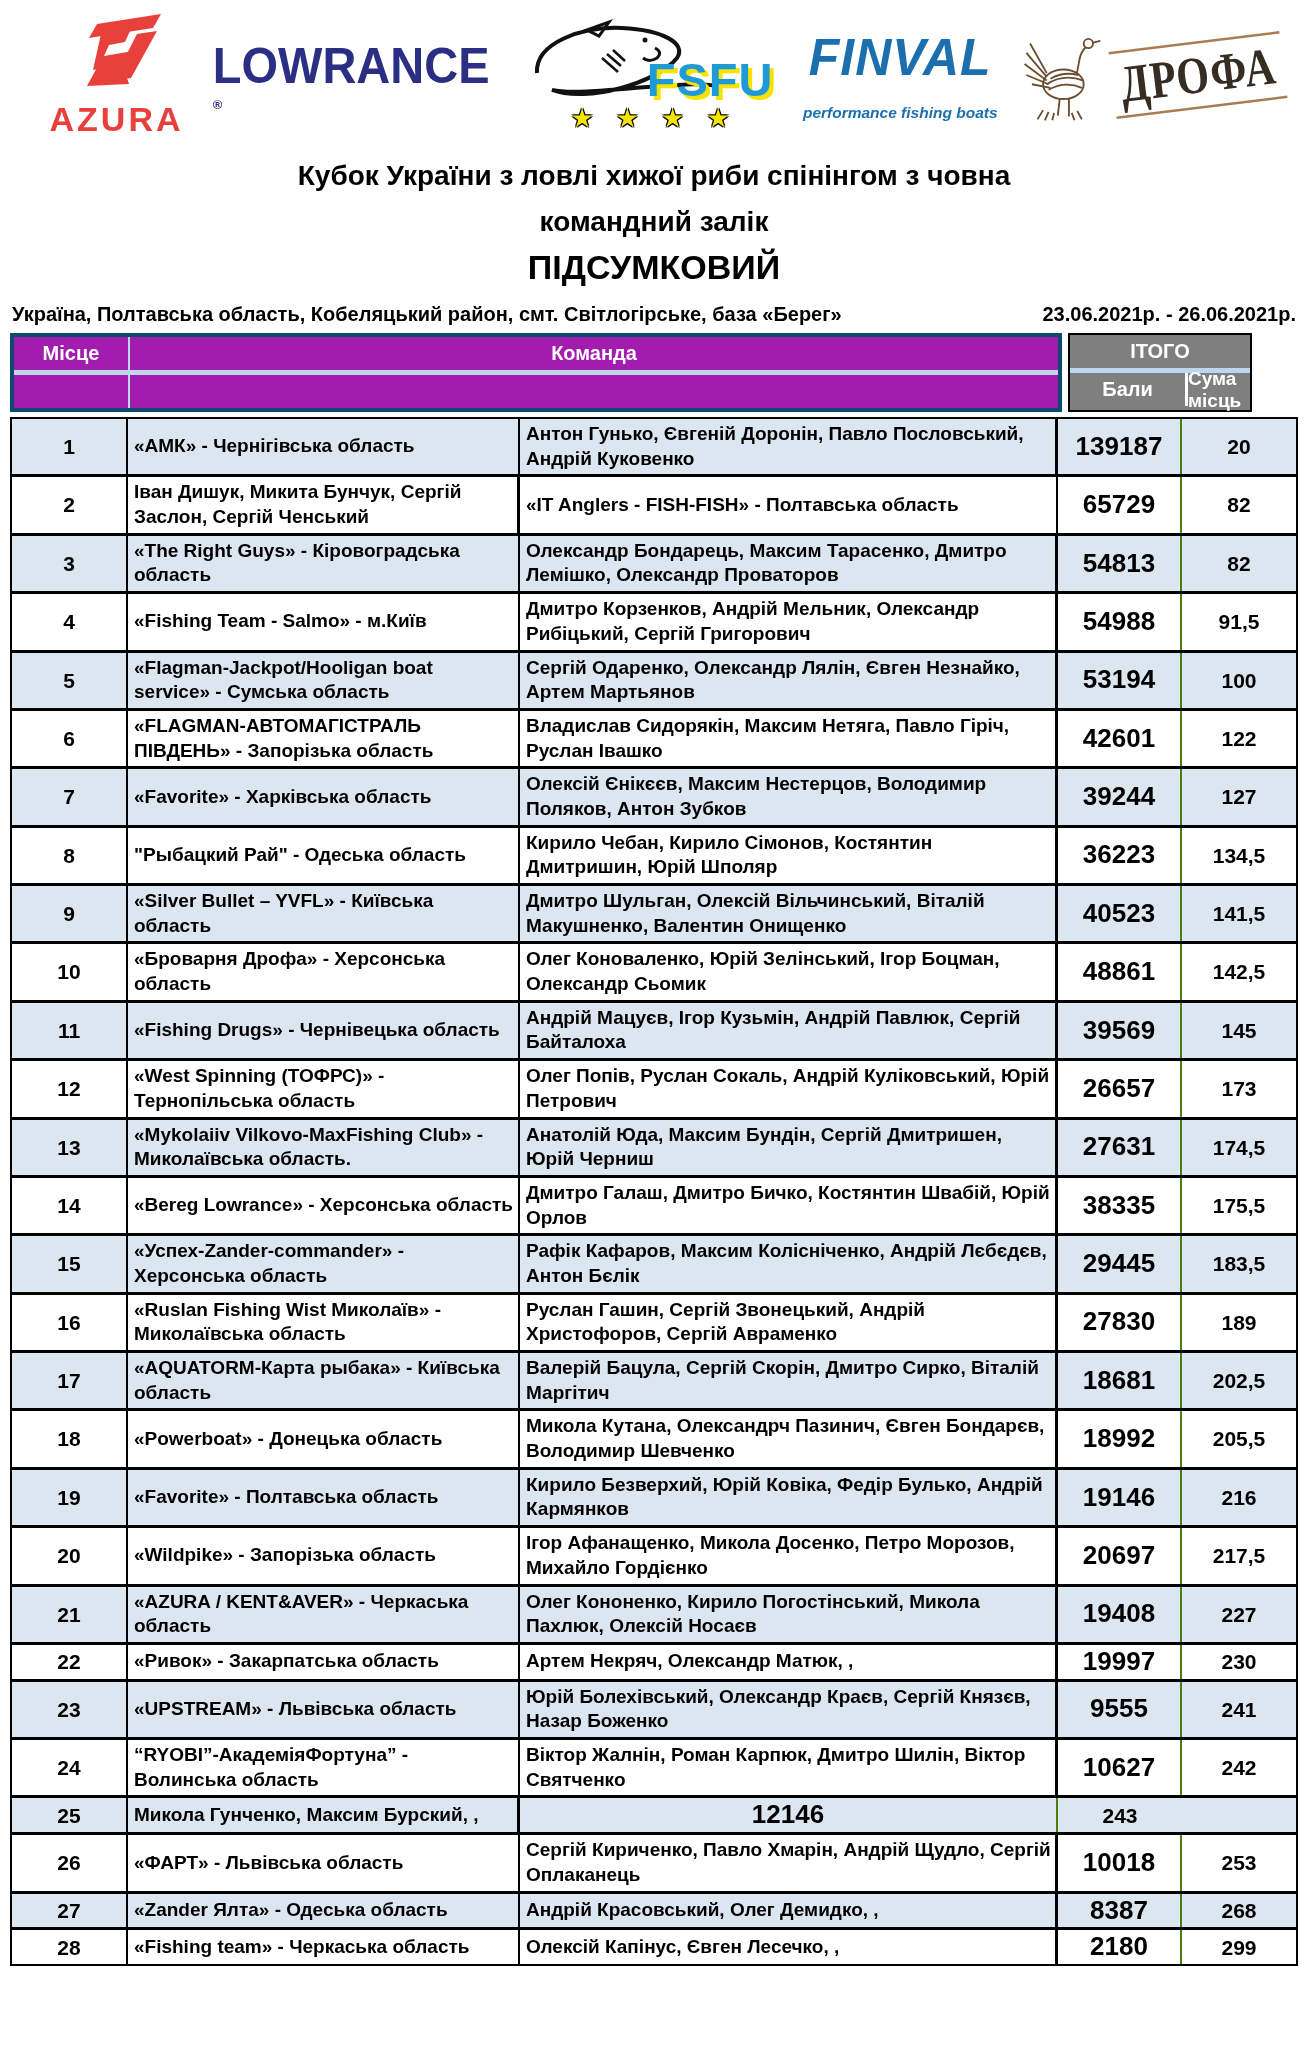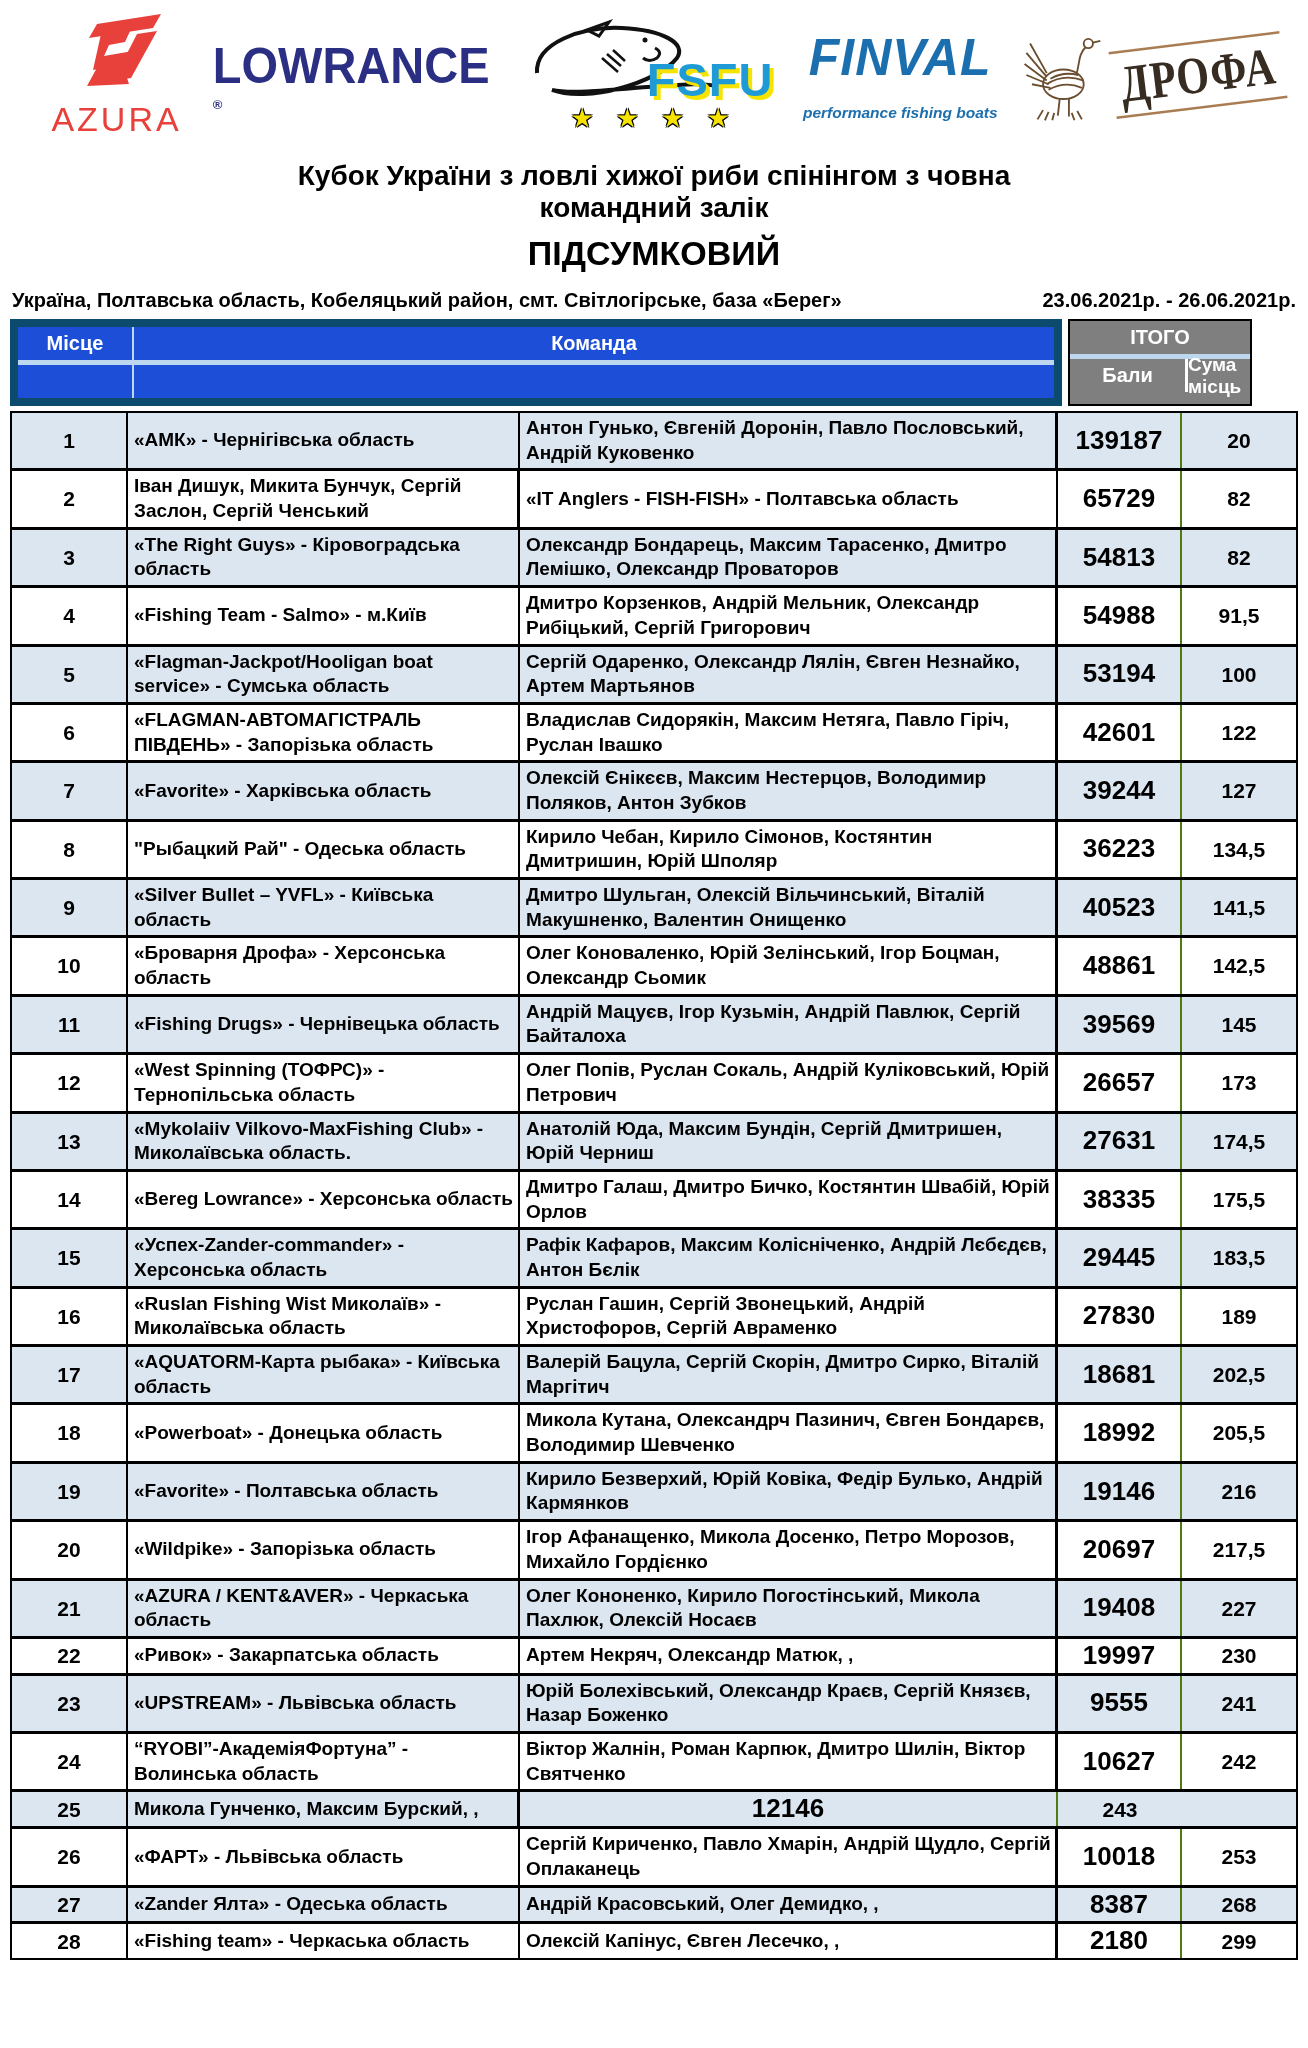--- a/index.html
+++ b/index.html
@@ -16,21 +16,21 @@
     height: 122px;
     display: flex;
     align-items: center;
     justify-content: space-between;
     padding: 0 14px;
   }
   .logo { display: flex; flex-direction: column; align-items: center; justify-content: center; }
 
   .azura { width: 185px; }
   .azura-text {
-    font-size: 34px; font-weight: 400; letter-spacing: 3px;
+    font-size: 34px; font-weight: 700; letter-spacing: 3px;
     color: #e8403a; margin-top: 14px;
   }
 
   .lowrance { width: 310px; align-items: flex-start; }
   .lowrance-text {
     font-size: 47px; font-weight: 800; letter-spacing: 0px;
     color: #2b2f84; transform: scaleY(1.08);
   }
   .lowrance-reg { font-size: 13px; font-weight: 700; color: #2b2f84; margin-top: 4px; }
 
@@ -63,32 +63,32 @@
   .drofa-text {
     font-size: 42px; font-weight: 800; color: #372c22;
     transform: rotate(-7deg) scaleY(1.25);
     border-top: 2px solid #a97c52; border-bottom: 2px solid #a97c52;
     padding: 1px 8px; letter-spacing: 1px;
     font-family: "Liberation Serif", serif;
   }
 
   
   .title1 { text-align: center; font-size: 28px; font-weight: 700; margin-top: 24px; }
-  .title2 { text-align: center; font-size: 28px; font-weight: 700; margin-top: 0; }
+  .title2 { text-align: center; font-size: 28px; font-weight: 700; margin-top: 14px; }
   .title3 { text-align: center; font-size: 34px; font-weight: 700; margin-top: 10px; }
 
   .meta {
     display: flex; justify-content: space-between; align-items: flex-end;
     font-size: 20px; font-weight: 700; margin-top: 16px; padding: 0 2px;
   }
 
   
   .thead { display: flex; margin-top: 7px; }
   .th-left {
-    width: 1052px; border: 8px solid #0c4a6e; background: #1d4ed8;
+    width: 1052px; border: 4px solid #0c4a6e; background: #a21caf;
     display: grid; grid-template-columns: 116px 1fr; grid-template-rows: 33px 5px 33px;
   }
   .th-gap { width: 6px; }
   .th-right {
     width: 184px; border: 2px solid #000; background: #7f7f7f;
     display: grid; grid-template-columns: 118px 1fr; grid-template-rows: 33px 5px 33px;
   }
   .th-cell {
     color: #fff; font-size: 20px; font-weight: 700;
     display: flex; align-items: center; justify-content: center;

